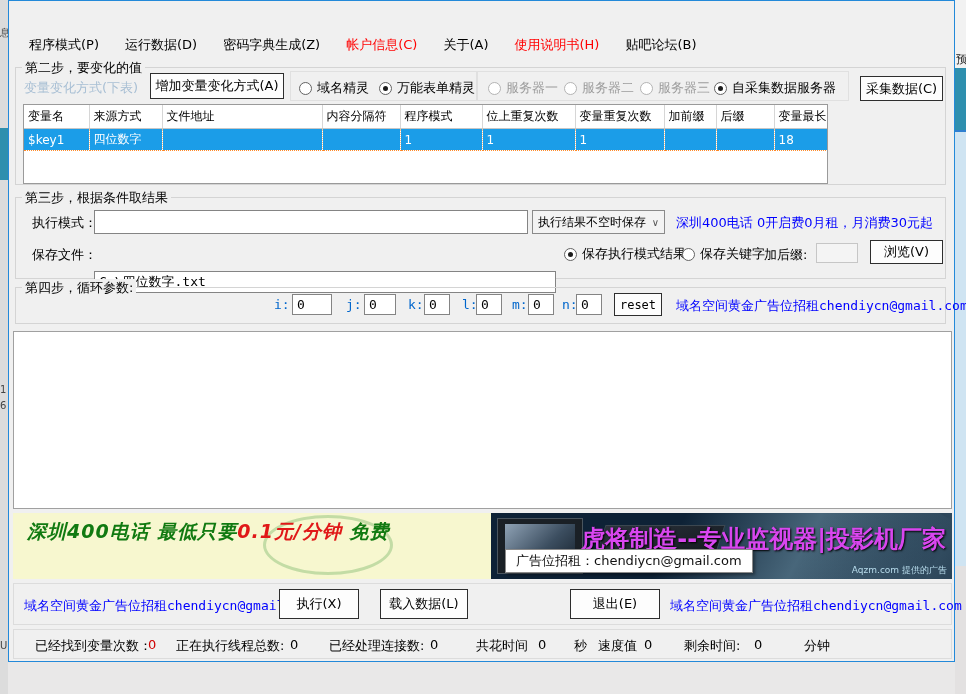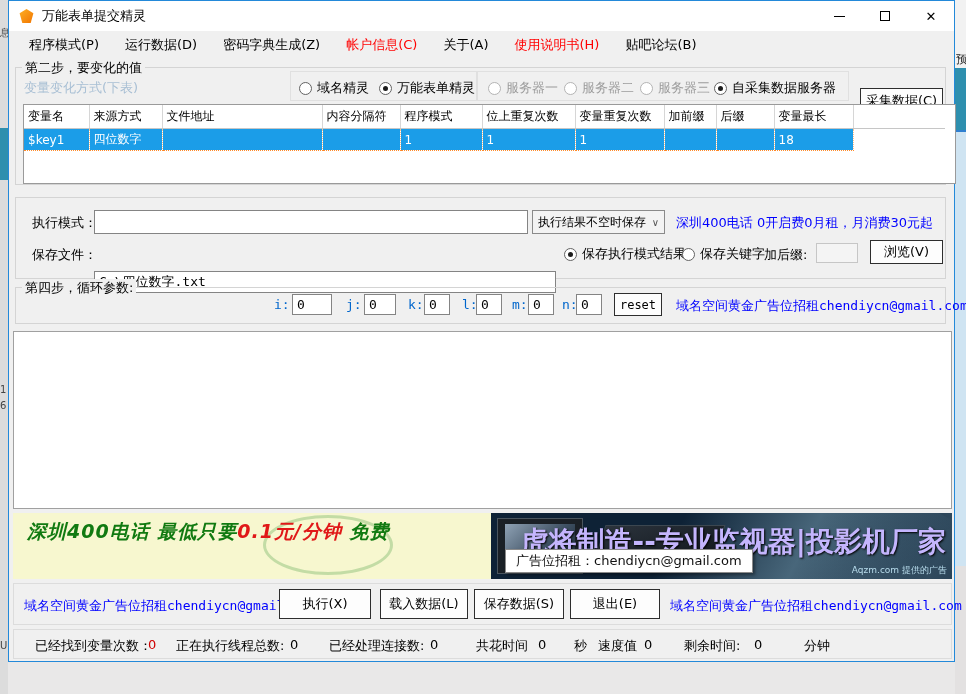--- a/index.html
+++ b/index.html
@@ -52,21 +52,21 @@
   .radio.disabled .rb { border-color:#b4b4b4; }
   .rpanel { position:absolute; border:1px solid #e0e0e0; height:30px; }
   .hint { position:absolute; color:#a8bfd4; white-space:nowrap; }
   .bluelink { position:absolute; color:#0000ff; white-space:nowrap; cursor:pointer; }
   .bluelink .mono, .mono { font-family:"DejaVu Sans Mono", monospace; }
 
   .dropdown { position:absolute; background:#f3f3f3; border:1px solid #8a8a8a; display:flex; align-items:center; padding:0 5px; font-size:12px; cursor:pointer; white-space:nowrap; }
   .dd-arrow { margin-left:auto; color:#555; font-size:10px; padding-left:4px; }
 
   
-  .table-wrap { position:absolute; left:14px; top:103px; width:933px; height:80px; background:#fff; border:1px solid #9a9a9a; overflow:hidden; }
+  .table-wrap { position:absolute; left:14px; top:103px; width:805px; height:80px; background:#fff; border:1px solid #9a9a9a; overflow:hidden; }
   table.grid { border-collapse:collapse; table-layout:fixed; width:921px; font-size:12px; }
   table.grid th { font-weight:normal; text-align:left; padding:3px 4px; height:23px; border-right:1px solid #d6d6d6; border-bottom:1px solid #c6c6c6; white-space:nowrap; overflow:hidden; }
   table.grid td { padding:2px 4px; height:20px; border-right:1px solid #ececec; white-space:nowrap; overflow:hidden; }
   table.grid th.filler, table.grid td.filler { border-right:none; }
   tr.selected td.sel { background:#1b9de8; color:#fff; border-top:1px dotted #ff8a2a; border-bottom:1px dotted #ff8a2a; border-right:1px dotted #ffc08a; }
 
   
   .ploop { position:absolute; color:#0066cc; font-family:"DejaVu Sans Mono", monospace; font-size:13px; }
 
   
@@ -77,21 +77,21 @@
   .banner-left .ln { position:absolute; left:14px; font-size:19px; font-weight:bold; white-space:nowrap; letter-spacing:1px; }
   .banner-left .ln1 { top:6px; } .banner-left .ln2 { top:34px; }
   .banner-left .grn { color:#117a11; } .banner-left .red { color:#e01818; }
   .banner-left .ellipse { position:absolute; left:250px; top:2px; width:130px; height:60px; border:3px solid rgba(40,140,40,0.25); border-radius:50%; }
 
   .banner-right { position:absolute; left:482px; top:512px; width:461px; height:66px; overflow:hidden;
     background:linear-gradient(100deg,#090f1c 0%,#0e2236 28%,#173e58 52%,#2f7d9e 68%,#56c2e0 78%,#1b4а66 90%,#123146 100%);
     background-color:#0e2236; }
   .banner-right .streak { position:absolute; width:240px; height:200px; top:-60px; background:linear-gradient(90deg,rgba(255,255,255,0) 0%,rgba(180,230,250,0.35) 50%,rgba(255,255,255,0) 100%); transform:rotate(28deg); }
   .banner-right .s1 { left:190px; } .banner-right .s2 { left:330px; opacity:.6; }
-  .banner-right .headline { position:absolute; right:6px; top:10px; color:#c4b5fd; font-weight:bold; font-size:28px; white-space:nowrap; text-shadow:1px 1px 2px #000; }
+  .banner-right .headline { position:absolute; right:6px; top:10px; color:#d946ef; font-weight:bold; font-size:24px; white-space:nowrap; text-shadow:1px 1px 2px #000; }
   .banner-right .tooltip { position:absolute; left:14px; top:36px; background:#fff; border:1px solid #8a8a8a; box-shadow:2px 2px 3px rgba(0,0,0,.4); padding:2px 10px; font-size:13px; color:#111; white-space:nowrap; font-style:normal; }
   .banner-right .credit { position:absolute; right:5px; bottom:2px; color:#b8dcec; font-size:9px; }
   .monitor { position:absolute; left:6px; top:5px; width:86px; height:56px; background:#1a2026; border:1px solid #4a555e; }
   .monitor .screen { position:absolute; left:7px; top:5px; right:7px; bottom:12px; background:linear-gradient(135deg,#8fa2b5,#3c4e60 60%,#1c2834); }
   .projector { position:absolute; left:108px; top:12px; width:120px; height:40px; background:linear-gradient(160deg,#2b333c,#10151b); transform:skewX(-18deg); border:1px solid #3c4750; }
 
   
   .action-box { position:absolute; left:4px; top:582px; width:939px; height:42px; border:1px solid #dcdcdc; }
   .action-box .ad { position:absolute; top:13px; color:#0000ff; white-space:nowrap; font-size:13px; }
   .statusbar { position:absolute; left:4px; top:628px; width:939px; height:30px; border:1px solid #dcdcdc; font-size:13px; }
@@ -110,49 +110,35 @@
 </div>
 <div class="bg-right">
   <span class="frag">预</span>
   <div class="teal"></div>
   <div class="pane"></div>
   <div class="grey"></div>
 </div>
 
 <div class="window">
 
-  <div class="titlebar">
-    <span class="app-icon"></span>
-    <span class="title-text">万能表单提交精灵</span>
-    <div class="win-btns">
-      <div class="win-btn">
-          <span class="glyph-min"></span>
-        </div>
-      <div class="win-btn">
-          <span class="glyph-max"></span>
-        </div>
-      <div class="win-btn">
-          <span class="glyph-close">✕</span>
-        </div>
-    </div>
-  </div>
 
   <div class="menubar">
     <span class="menu-item">程序模式(P)</span>
     <span class="menu-item">运行数据(D)</span>
     <span class="menu-item">密码字典生成(Z)</span>
     <span class="menu-item red">帐户信息(C)</span>
     <span class="menu-item">关于(A)</span>
     <span class="menu-item red">使用说明书(H)</span>
     <span class="menu-item">贴吧论坛(B)</span>
   </div>
 
   <div class="group" style="left:6px; top:66px; width:931px; height:118px;">
     <span class="group-label">第二步，要变化的值</span>
     <span class="hint" style="left:8px; top:11px;">变量变化方式(下表)</span>
+    <div class="btn" style="left:134px; top:5px; width:134px; height:26px;">增加变量变化方式(A)</div>
 
     <div class="rpanel" style="left:461px; top:3px; width:372px;">
       <span class="radio disabled" style="left:10px; top:7px;">
           <i class="rb"></i>
           <span>服务器一</span>
         </span>
       <span class="radio disabled" style="left:86px; top:7px;">
           <i class="rb"></i>
           <span>服务器二</span>
         </span>
@@ -170,21 +156,21 @@
       <span class="radio" style="left:8px; top:7px;">
           <i class="rb"></i>
           <span>域名精灵</span>
         </span>
       <span class="radio" style="left:88px; top:7px;">
           <i class="rb checked"></i>
           <span>万能表单精灵</span>
         </span>
     </div>
 
-    <div class="btn" style="left:844px; top:20px; width:83px; height:25px;">采集数据(C)</div>
+    <div class="btn" style="left:844px; top:8px; width:83px; height:25px;">采集数据(C)</div>
   </div>
 
   <div class="table-wrap">
     <table class="grid">
       <colgroup>
         <col style="width:65px">
           <col style="width:73px">
           <col style="width:160px">
           <col style="width:78px">
           <col style="width:82px">
@@ -222,20 +208,21 @@
           <td class="sel"></td>
           <td class="sel"></td>
           <td class="sel">18</td>
           <td class="filler"></td>
         </tr>
       </tbody>
     </table>
   </div>
 
   <div class="group" style="left:6px; top:196px; width:931px; height:82px;">
+    <span class="group-label">第三步，根据条件取结果</span>
 
     <span style="position:absolute; left:16px; top:16px;">执行模式：</span>
     <input class="tbox" style="left: 78px; top: 12px; width: 434px; height: 24px;" value="">
     <div class="dropdown" style="left:516px; top:12px; width:133px; height:24px;">
       <span>执行结果不空时保存</span>
       <span class="dd-arrow">∨</span>
     </div>
     <span class="bluelink" style="left:660px; top:16px;">深圳400电话 0开启费0月租，月消费30元起</span>
 
     <span style="position:absolute; left:16px; top:48px;text-align:center;">保存文件：</span>
@@ -286,23 +273,22 @@
         <div class="screen"></div>
       </div>
     <div class="projector"></div>
     <div class="headline">虎将制造--专业监视器|投影机厂家</div>
     <div class="tooltip">广告位招租：chendiycn@gmail.com</div>
     <div class="credit">Aqzm.com 提供的广告</div>
   </div>
 
   <div class="action-box">
     <span class="ad" style="left:10px;"><span>域名空间黄金广告位招租</span><span class="mono">chendiycn@gmail.com</span></span>
-    <div class="btn" style="left:265px; top:5px; width:92px; height:30px;">执行(X)</div>
+    <div class="btn" style="left:265px; top:5px; width:80px; height:30px;">执行(X)</div>
     <div class="btn" style="left:366px; top:5px; width:88px; height:30px;">载入数据(L)</div>
-    <div class="btn" style="left:460px; top:5px; width:90px; height:30px;">保存数据(S)</div>
     <div class="btn" style="left:556px; top:5px; width:90px; height:30px;">退出(E)</div>
     <span class="ad" style="left:656px;"><span>域名空间黄金广告位招租</span><span class="mono">chendiycn@gmail.com</span></span>
   </div>
 
   <div class="statusbar">
     <span style="left:21px;">已经找到变量次数：</span>
     <span class="val red" style="left:134px;">0</span>
     <span style="left:162px;">正在执行线程总数:</span>
     <span class="val" style="left:276px;">0</span>
     <span style="left:315px;">已经处理连接数:</span>

